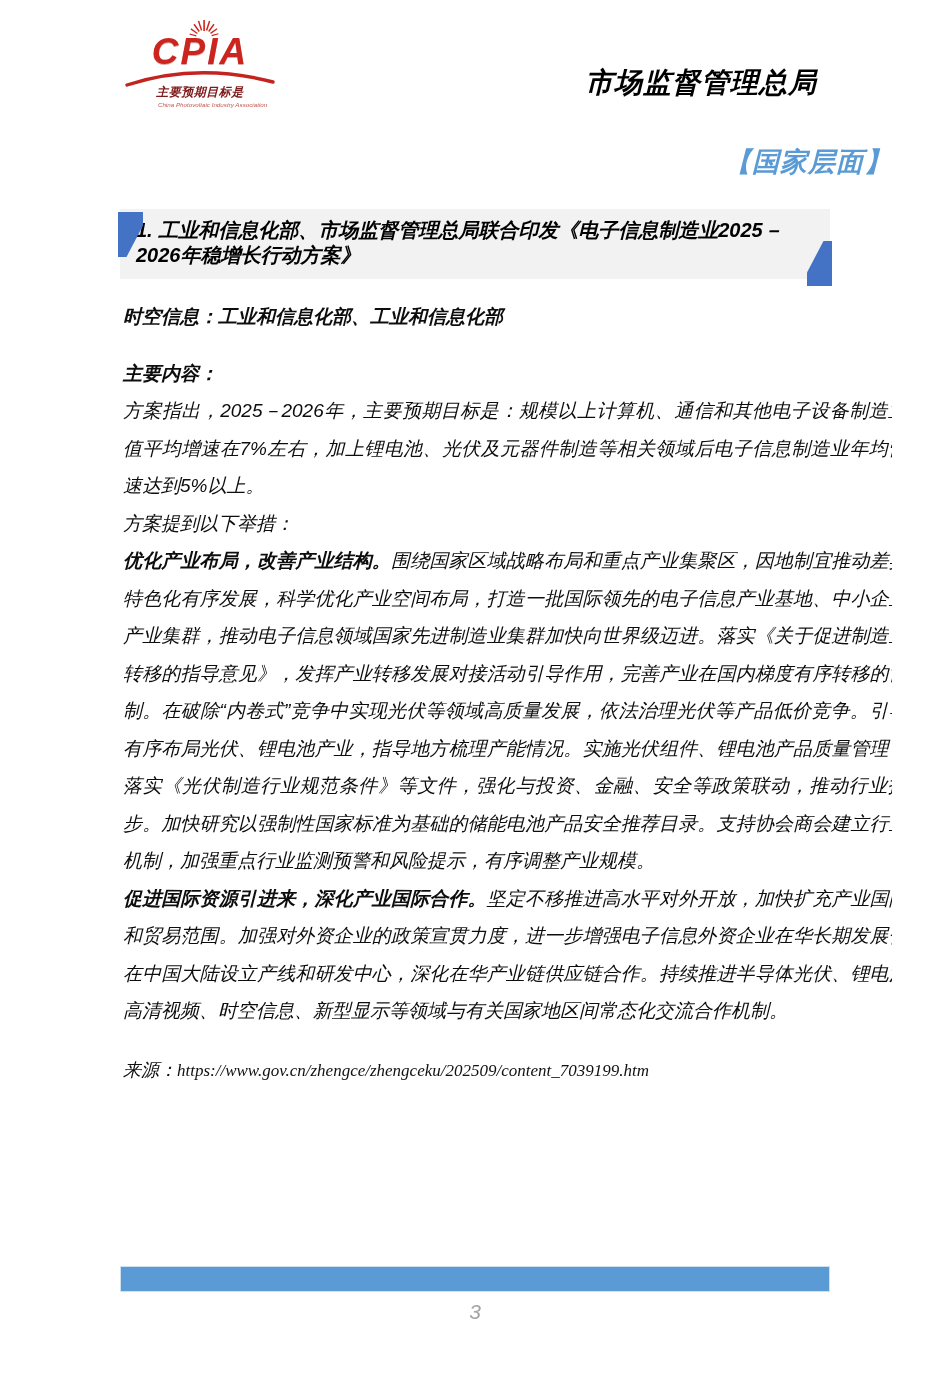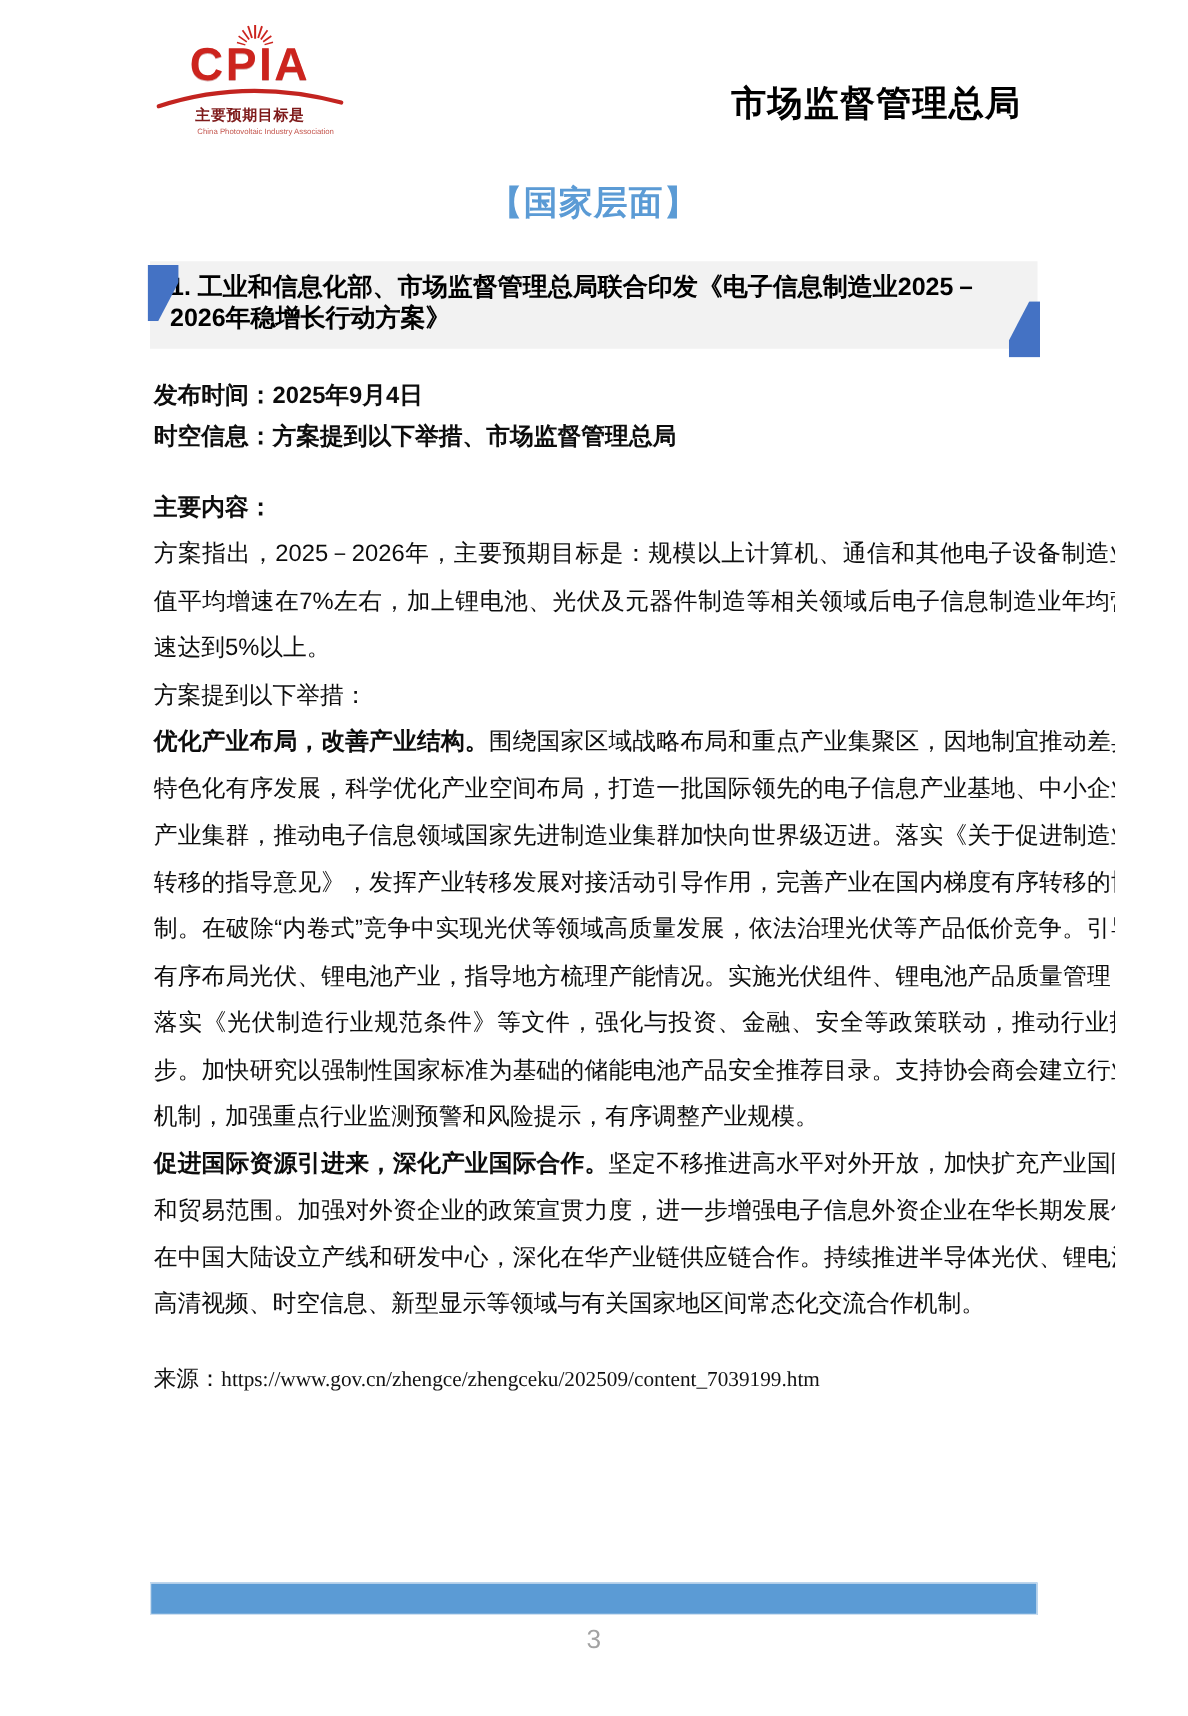--- a/index.html
+++ b/index.html
@@ -1,38 +1,38 @@
 <!DOCTYPE html>
 <html><head>
 <meta charset="utf-8">
 <style>
   html,body{margin:0;padding:0;background:#ffffff;}
   .page{
     position:relative;width:834px;height:1373px;margin:0 auto;background:#ffffff;
-    font-family:"Liberation Sans",sans-serif;color:#111111;overflow:hidden;
+    font-family:"Liberation Sans",sans-serif;color:#111111;overflow:hidden;font-style:italic;
   }
 
   
   .logo{position:absolute;left:88px;top:20px;width:108px;text-align:center;}
   .logo-burst{display:block;margin:0 auto -5px 38px;}
   .logo-acronym{
     display:block;font-size:37px;font-weight:800;letter-spacing:2px;line-height:1.05;
     color:#cc241e;text-shadow:0 1px 0 rgba(140,10,10,.35);
   }
   .logo-arc{display:block;margin:-3px 0 0 -21px;}
   .logo-cn{display:block;font-size:12px;font-weight:700;color:#7e1a1a;letter-spacing:.5px;margin-top:-3px;white-space:nowrap;}
   .logo-en{display:block;font-size:8px;color:#c4564e;white-space:nowrap;transform:scale(.78);transform-origin:center top;margin-top:1px;}
   .report-title{
     position:absolute;right:75px;top:64px;margin:0;
     font-size:28px;font-weight:700;letter-spacing:1px;color:#000000;
   }
 
   
   .section-title{
-    position:absolute;left:0;right:0;top:144px;margin:0;text-align:center;
+    position:absolute;left:0;right:0;top:144px;margin:0;text-align:right;
     font-size:27px;font-weight:700;letter-spacing:1px;color:#5b9bd5;
   }
 
   
   .banner{
     position:absolute;left:62px;right:62px;top:209px;
     background:#f2f2f2;box-sizing:border-box;padding:9px 44px 10px 16px;
   }
   .banner-text{margin:0;font-size:20px;font-weight:700;line-height:1.27;color:#000000;}
   .fold{position:absolute;width:25px;height:45px;background:#4472c4;
@@ -90,22 +90,21 @@
 
   <h2 class="section-title">【国家层面】</h2>
 
   <div class="banner">
     <span class="fold fold-tl"></span>
     <span class="fold fold-br"></span>
     <p class="banner-text">1. 工业和信息化部、市场监督管理总局联合印发《电子信息制造业2025－2026年稳增长行动方案》</p>
   </div>
 
   <div class="body">
-    <p class="meta-line"><span>发布时间：</span><span>2025年9月4日</span></p>
-    <p class="meta-line"><span>时空信息：</span><span>方案提到以下举措、市场监督管理总局</span></p>
+    <p class="meta-line"><span>时空信息：</span><span>工业和信息化部、工业和信息化部</span></p>
 
     <p class="content-label">主要内容：</p>
 
     <div class="paras">
       <p><b></b><span>方案指出，2025－2026年，主要预期目标是：规模以上计算机、通信和其他电子设备制造业增加值平均增速在7%左右，加上锂电池、光伏及元器件制造等相关领域后电子信息制造业年均营收增速达到5%以上。</span></p>
       <p><b></b><span>方案提到以下举措：</span></p>
       <p><b>优化产业布局，改善产业结构。</b><span>围绕国家区域战略布局和重点产业集聚区，因地制宜推动差异化、特色化有序发展，科学优化产业空间布局，打造一批国际领先的电子信息产业基地、中小企业特色产业集群，推动电子信息领域国家先进制造业集群加快向世界级迈进。落实《关于促进制造业有序转移的指导意见》，发挥产业转移发展对接活动引导作用，完善产业在国内梯度有序转移的协作机制。在破除“内卷式”竞争中实现光伏等领域高质量发展，依法治理光伏等产品低价竞争。引导地方有序布局光伏、锂电池产业，指导地方梳理产能情况。实施光伏组件、锂电池产品质量管理，深入落实《光伏制造行业规范条件》等文件，强化与投资、金融、安全等政策联动，推动行业技术进步。加快研究以强制性国家标准为基础的储能电池产品安全推荐目录。支持协会商会建立行业自律机制，加强重点行业监测预警和风险提示，有序调整产业规模。</span></p>
       <p><b>促进国际资源引进来，深化产业国际合作。</b><span>坚定不移推进高水平对外开放，加快扩充产业国际合作和贸易范围。加强对外资企业的政策宣贯力度，进一步增强电子信息外资企业在华长期发展信心，在中国大陆设立产线和研发中心，深化在华产业链供应链合作。持续推进半导体光伏、锂电池、超高清视频、时空信息、新型显示等领域与有关国家地区间常态化交流合作机制。</span></p>
     </div>
 

